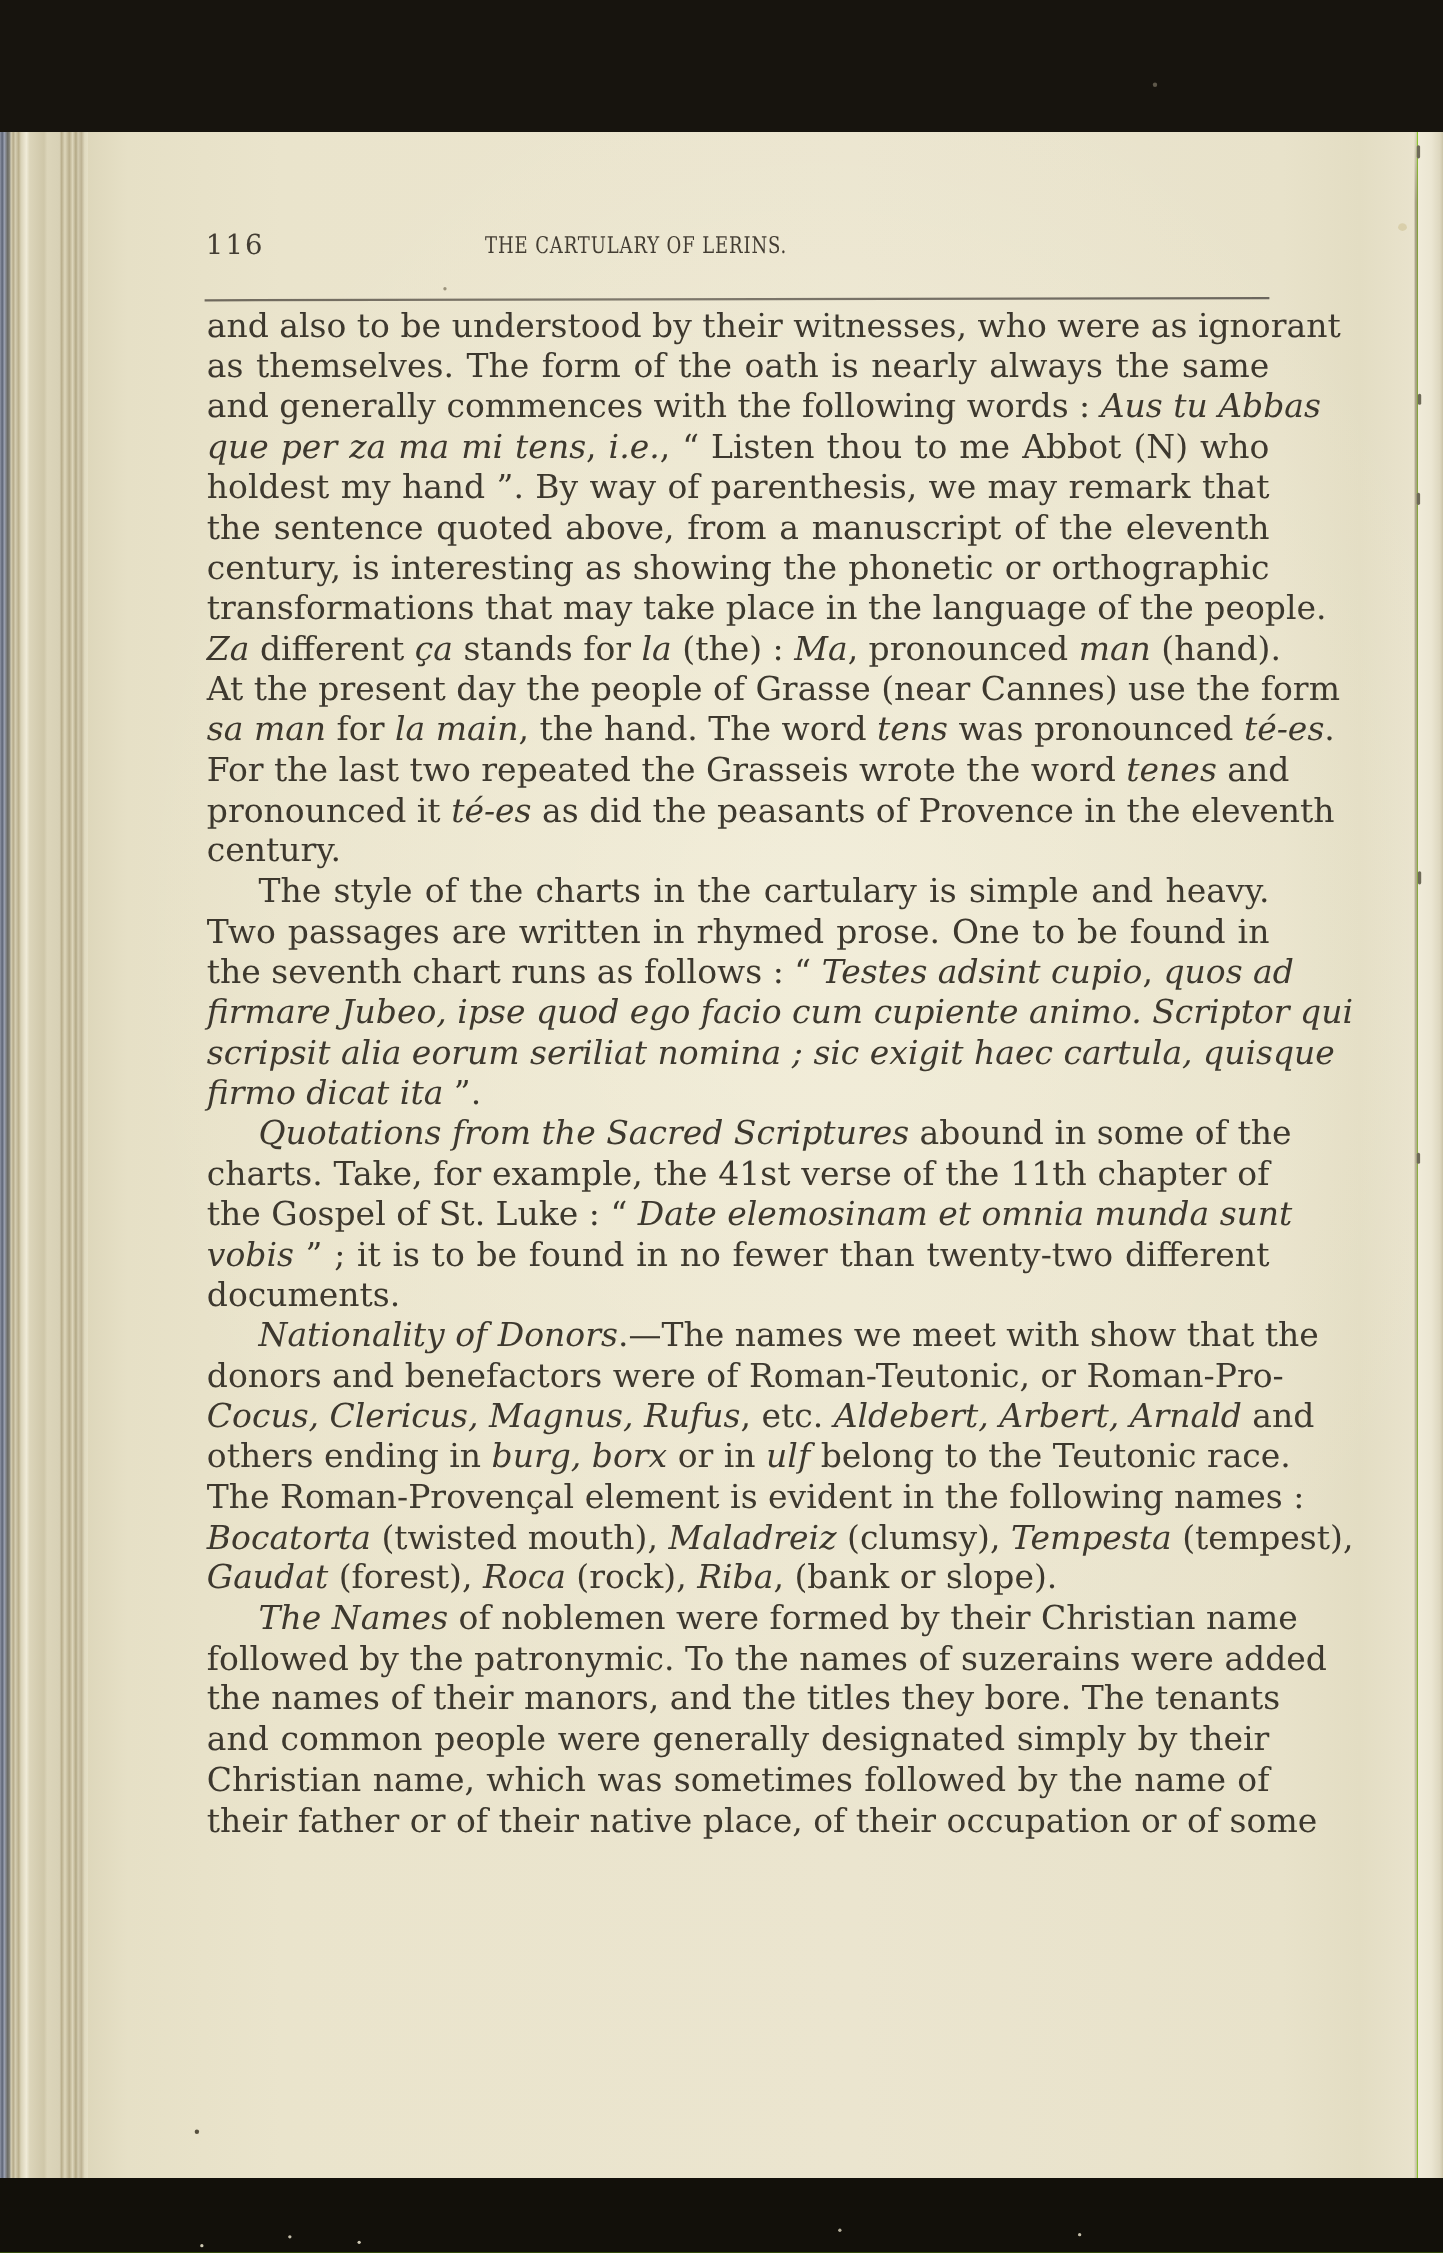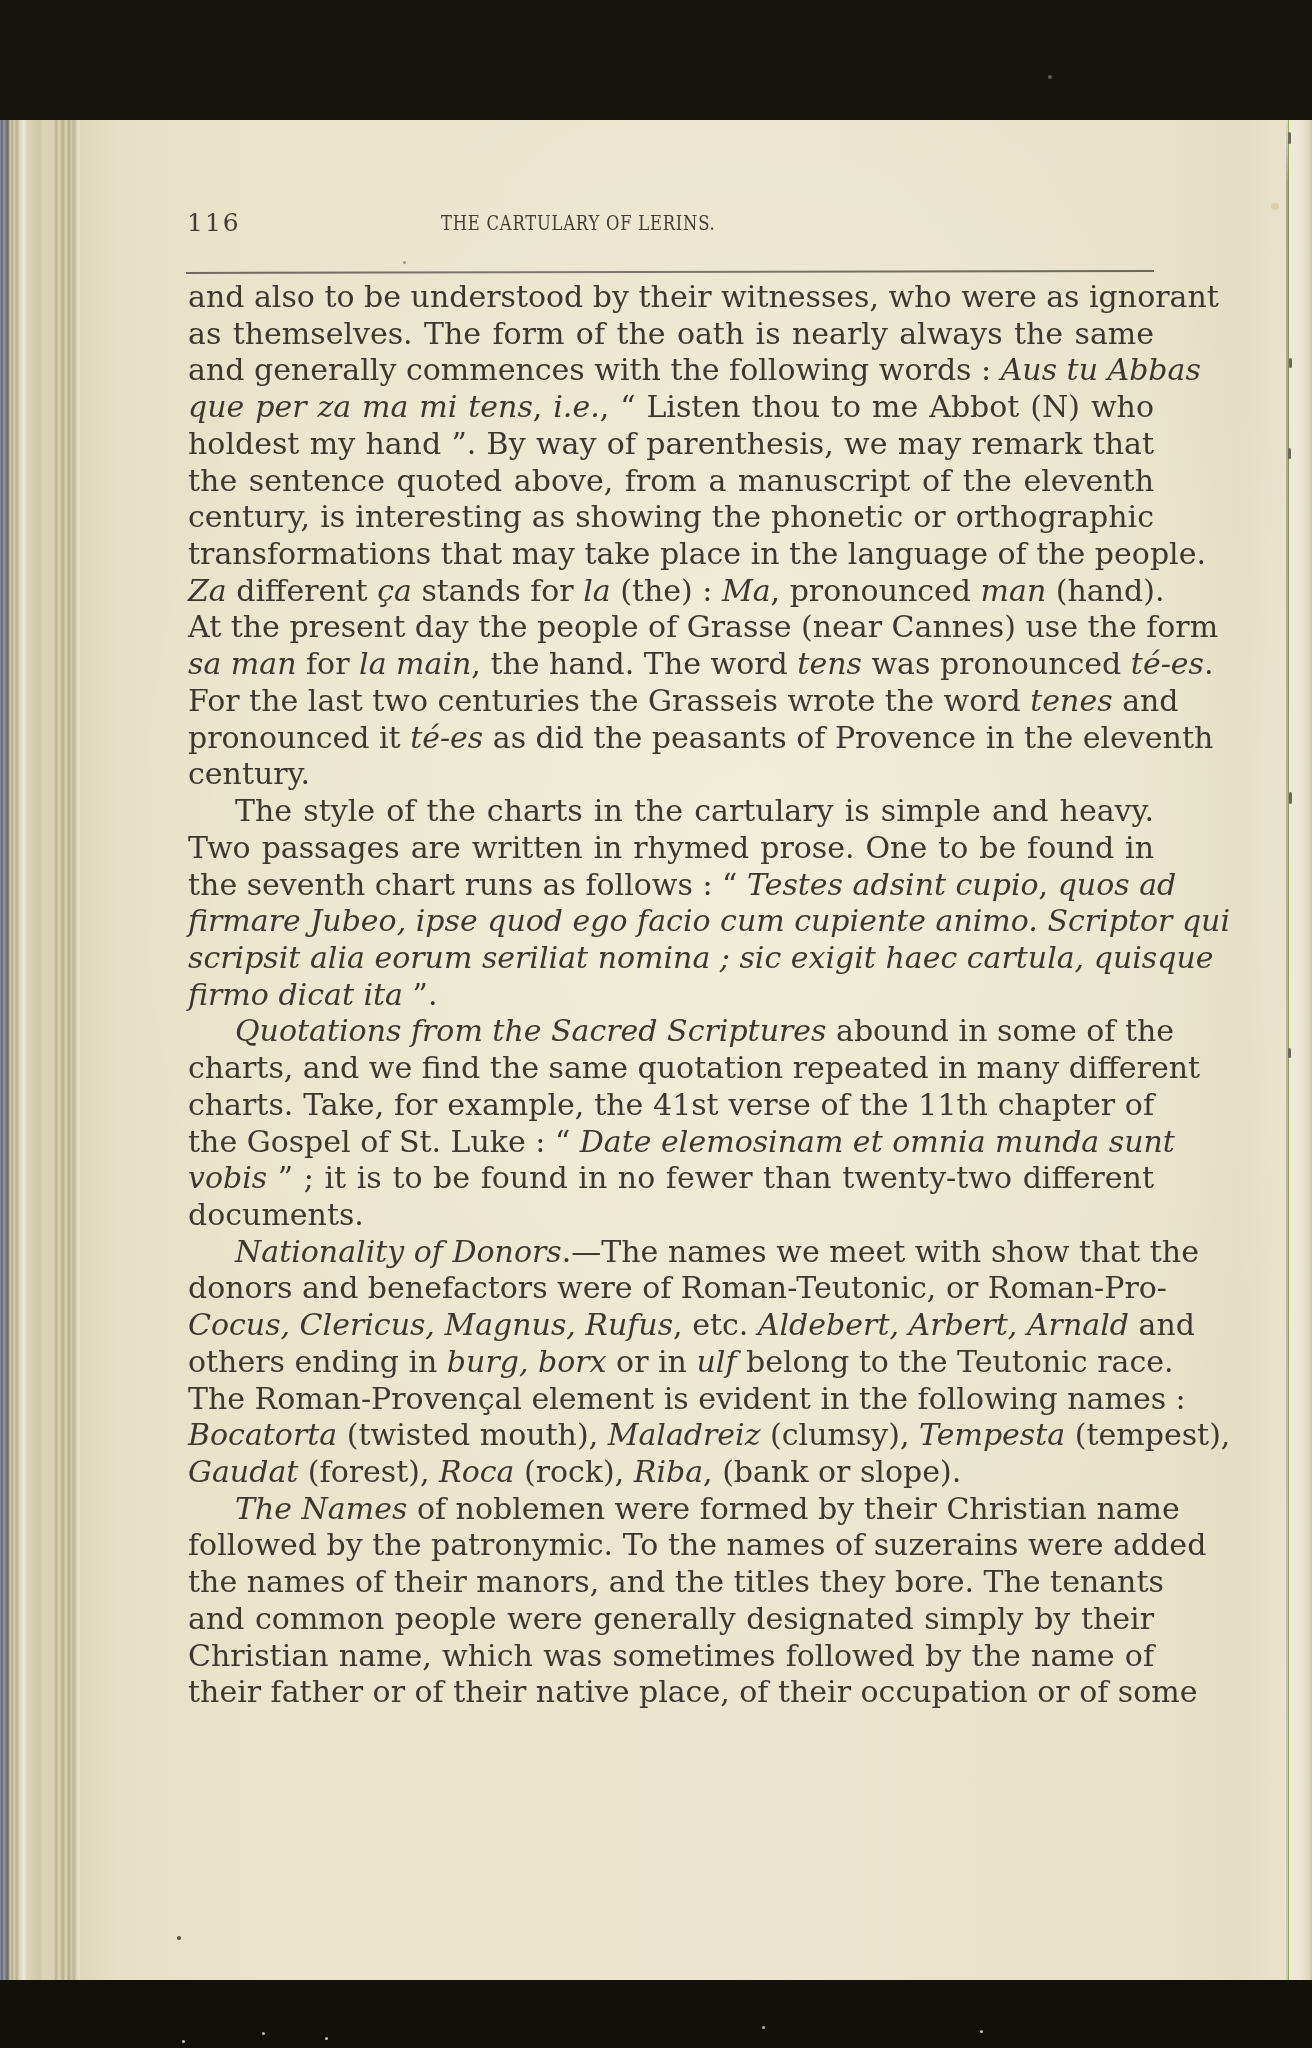--- a/index.html
+++ b/index.html
@@ -124,35 +124,34 @@
         <div class="line"><span class="rm">as themselves.  The form of the oath is nearly always the same</span></div>
         <div class="line"><span class="rm">and generally commences with the following words : </span><span class="it">Aus tu Abbas</span></div>
         <div class="line"><span class="it">que per za ma mi tens</span><span class="rm">, </span><span class="it">i.e.</span><span class="rm">, “ Listen thou to me Abbot (N) who</span></div>
         <div class="line"><span class="rm">holdest my hand ”.  By way of parenthesis, we may remark that</span></div>
         <div class="line"><span class="rm">the sentence quoted above, from a manuscript of the eleventh</span></div>
         <div class="line"><span class="rm">century, is interesting as showing the phonetic or orthographic</span></div>
         <div class="line"><span class="rm">transformations that may take place in the language of the people.</span></div>
         <div class="line"><span class="it">Za</span><span class="rm"> different </span><span class="it">ça</span><span class="rm"> stands for </span><span class="it">la</span><span class="rm"> (the) : </span><span class="it">Ma</span><span class="rm">, pronounced </span><span class="it">man</span><span class="rm"> (hand).</span></div>
         <div class="line"><span class="rm">At the present day the people of Grasse (near Cannes) use the form</span></div>
         <div class="line"><span class="it">sa man</span><span class="rm"> for </span><span class="it">la main</span><span class="rm">, the hand.  The word </span><span class="it">tens</span><span class="rm"> was pronounced </span><span class="it">té-es</span><span class="rm">.</span></div>
-        <div class="line"><span class="rm">For the last two centuries the Grasseis wrote the word </span><span class="it">tenes</span><span class="rm"> and</span></div>
+        <div class="line"><span class="rm">For the last two repeated the Grasseis wrote the word </span><span class="it">tenes</span><span class="rm"> and</span></div>
         <div class="line"><span class="rm">pronounced it </span><span class="it">té-es</span><span class="rm"> as did the peasants of Provence in the eleventh</span></div>
         <div class="line last"><span class="rm">century.</span></div>
       </div>
       <div>
         <div class="line indent"><span class="rm">The style of the charts in the cartulary is simple and heavy.</span></div>
         <div class="line"><span class="rm">Two passages are written in rhymed prose.  One to be found in</span></div>
         <div class="line"><span class="rm">the seventh chart runs as follows : “ </span><span class="it">Testes adsint cupio</span><span class="rm">, </span><span class="it">quos ad</span></div>
         <div class="line"><span class="it">firmare Jubeo, ipse quod ego facio cum cupiente animo.  Scriptor qui</span></div>
         <div class="line"><span class="it">scripsit alia eorum seriliat nomina ; sic exigit haec cartula, quisque</span></div>
         <div class="line last"><span class="it">firmo dicat ita</span><span class="rm"> ”.</span></div>
       </div>
       <div>
         <div class="line indent"><span class="it">Quotations from the Sacred Scriptures</span><span class="rm"> abound in some of the</span></div>
-        <div class="line"><span class="rm">charts, and we find the same quotation repeated in many different</span></div>
         <div class="line"><span class="rm">charts.  Take, for example, the 41st verse of the 11th chapter of</span></div>
         <div class="line"><span class="rm">the Gospel of St. Luke : “ </span><span class="it">Date elemosinam et omnia munda sunt</span></div>
         <div class="line"><span class="it">vobis</span><span class="rm"> ” ;  it is to be found in no fewer than twenty-two different</span></div>
         <div class="line last"><span class="rm">documents.</span></div>
       </div>
       <div>
         <div class="line indent"><span class="it">Nationality of Donors</span><span class="rm">.—The names we meet with show that the</span></div>
         <div class="line"><span class="rm">donors and benefactors were of Roman-Teutonic, or Roman-Pro-</span></div>
         <div class="line"><span class="it">Cocus, Clericus, Magnus, Rufus</span><span class="rm">, etc.  </span><span class="it">Aldebert, Arbert, Arnald</span><span class="rm"> and</span></div>
         <div class="line"><span class="rm">others ending in </span><span class="it">burg, borx</span><span class="rm"> or in </span><span class="it">ulf</span><span class="rm"> belong to the Teutonic race.</span></div>

